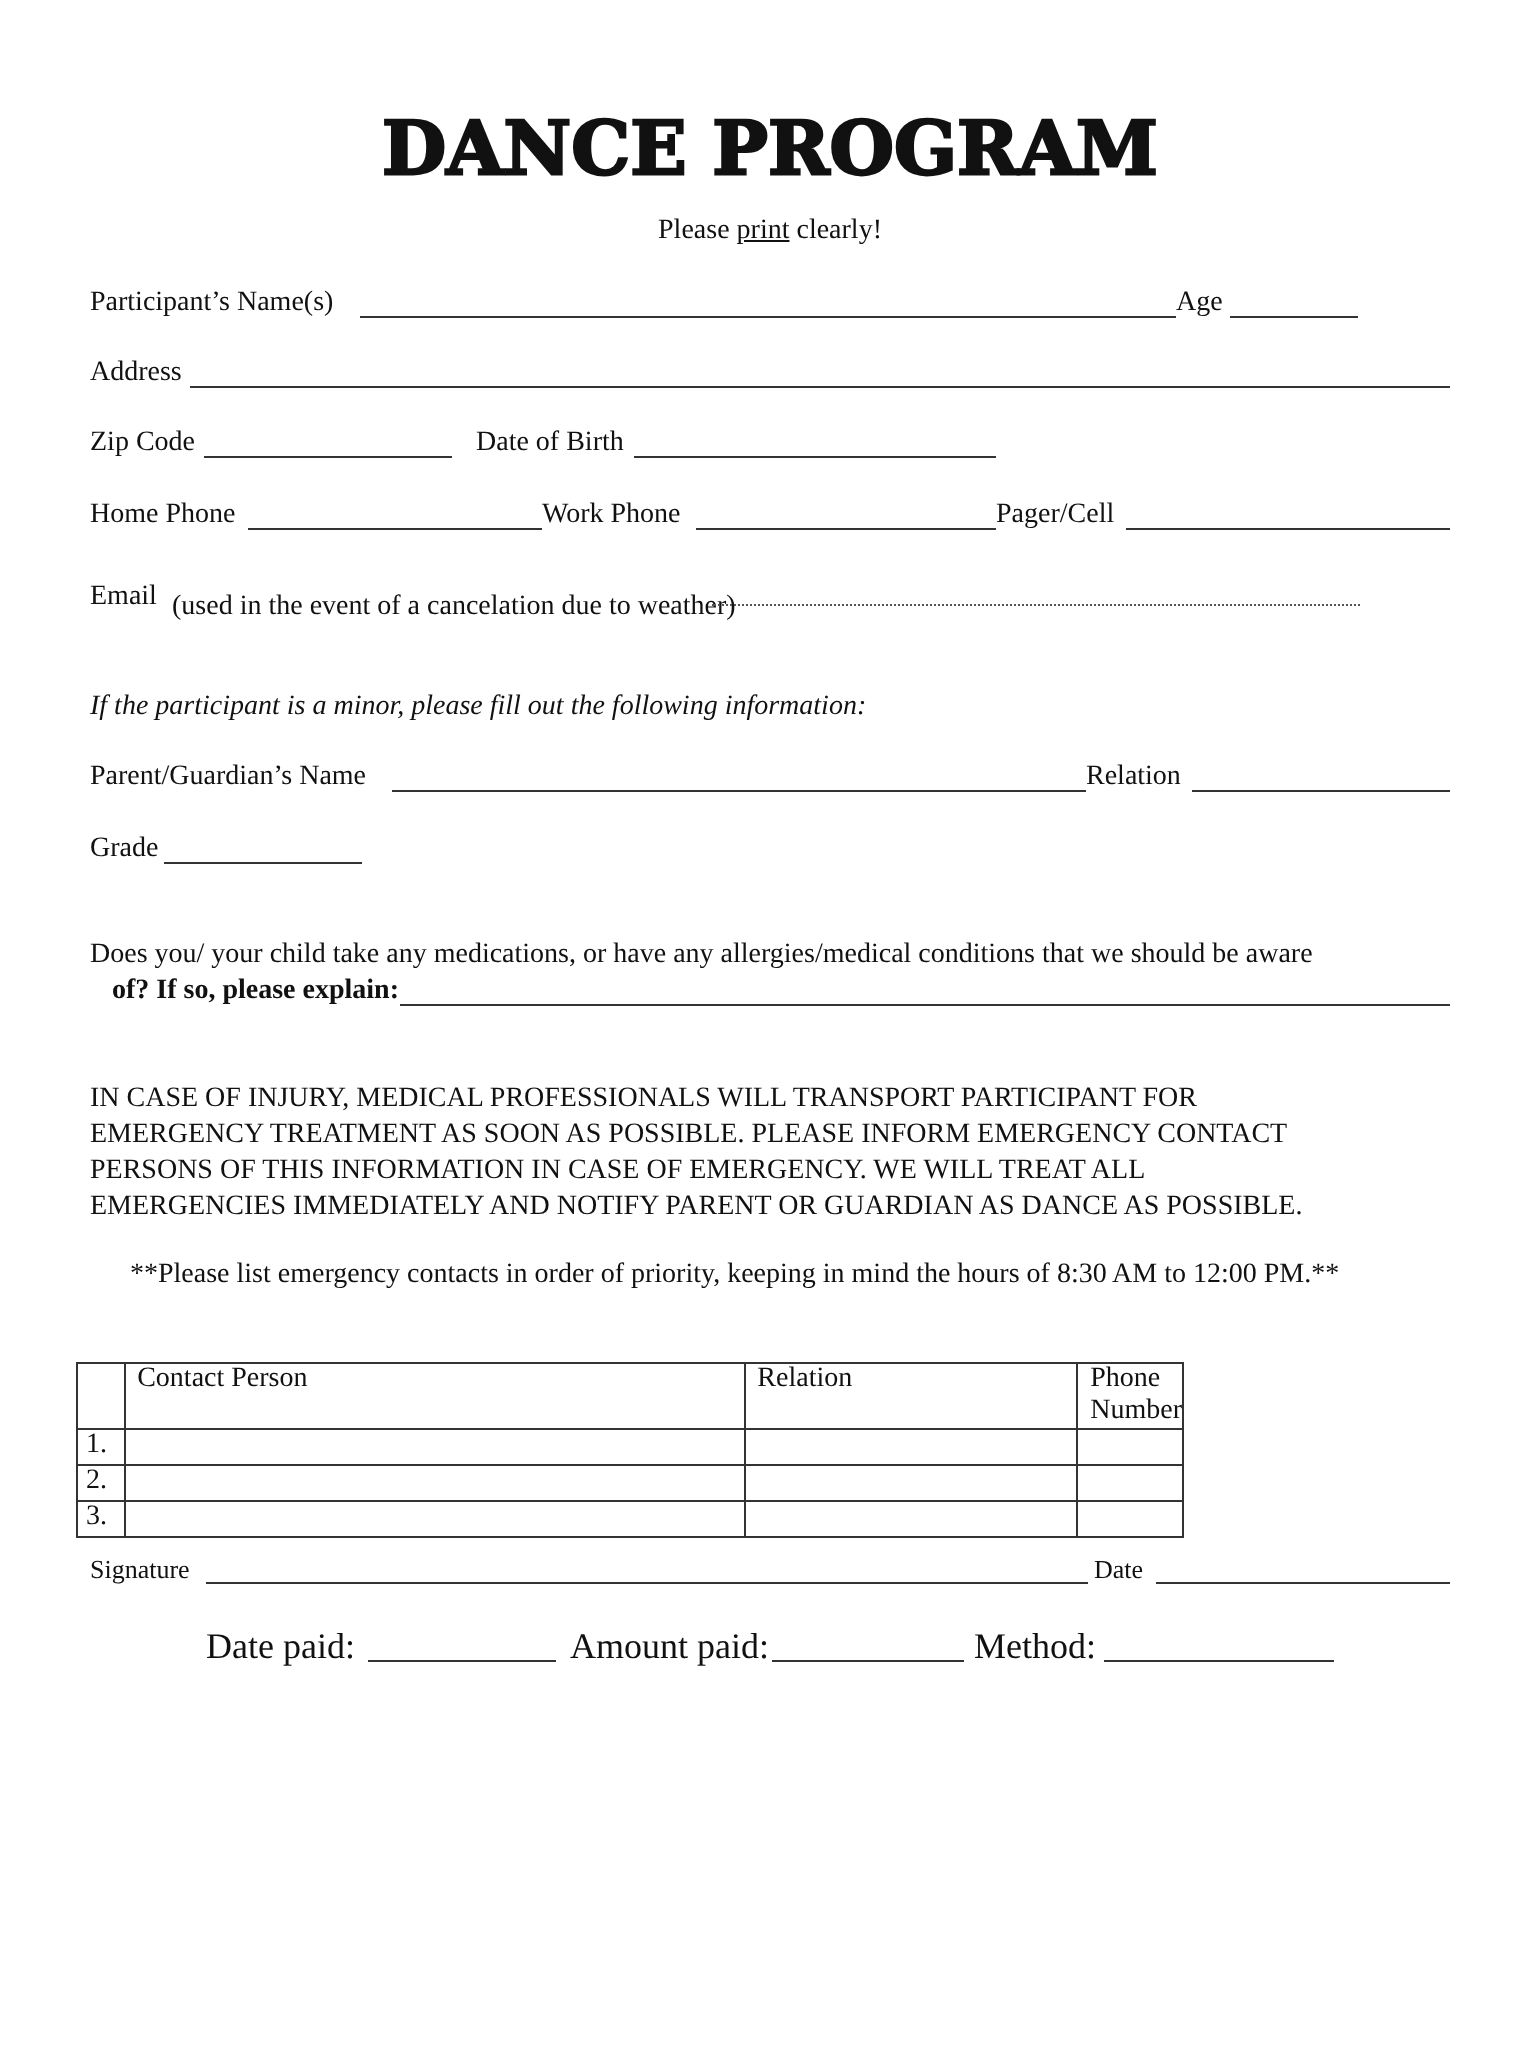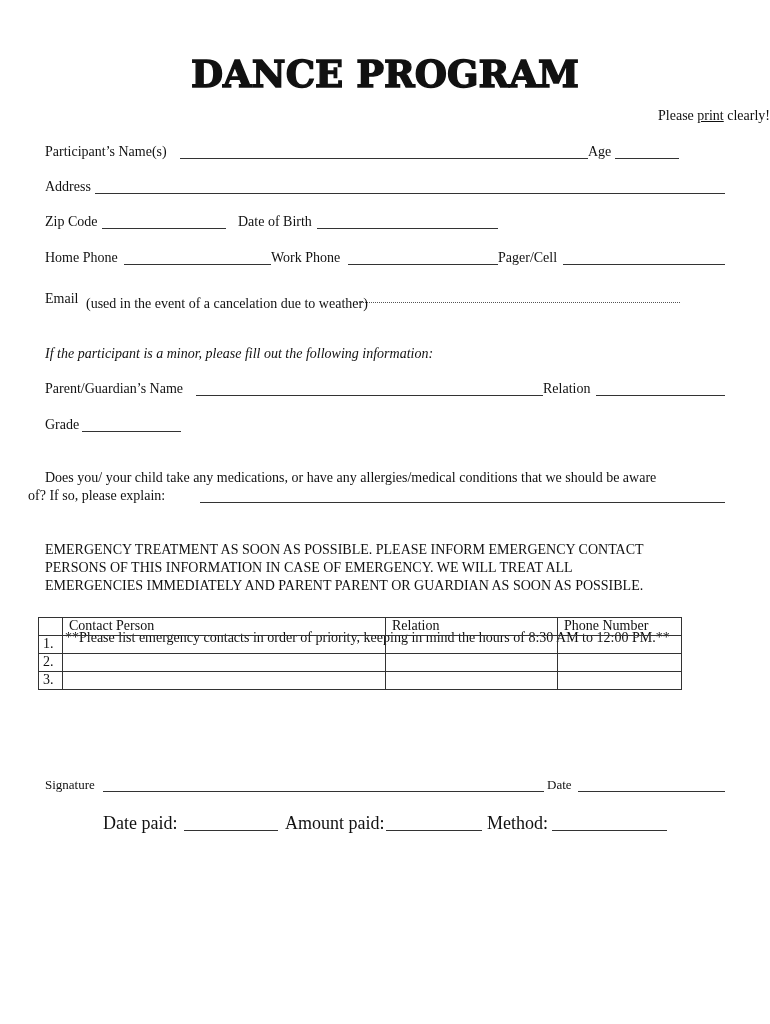--- a/index.html
+++ b/index.html
@@ -4,26 +4,26 @@
 <style>
   html, body { margin: 0; padding: 0; background: #ffffff; }
   body { width: 770px; height: 1024px; position: relative; overflow: hidden;
          font-family: "Liberation Serif", "DejaVu Serif", serif; color: #111; }
   .abs { position: absolute; white-space: nowrap; }
   .t { font-size: 14px; line-height: 16px; text-align: right; }
   .line { position: absolute; height: 0; border-bottom: 1px solid #333; }
   .title { font-family: "DejaVu Serif", "Liberation Serif", serif; font-weight: 900;
            font-size: 37px; letter-spacing: 0px; left: 0; width: 770px; text-align: center;
            top: 52px; -webkit-text-stroke: 1.4px #111; }
-  .sub { left: 0; width: 770px; text-align: right; top: 108px; font-size: 14px; }
+  .sub { left: 0; width: 770px; text-align: center; top: 108px; font-size: 14px; }
   .u { text-decoration: underline; }
   .small { font-size: 14px; }
   .ital { font-style: italic; }
   .notice { font-family: "Liberation Serif", serif; font-size: 14px; line-height: 18px; }
-  table.contacts { position: absolute; left: 38px; top: 617px; width: 644px;
+  table.contacts { position: absolute; left: 38px; top: 681px; width: 554px;
                    border-collapse: collapse; font-size: 14px; }
   table.contacts td { border: 1px solid #333; height: 17px; padding: 0 0 0 6px;
                       line-height: 16px; vertical-align: top; }
   table.contacts td.num { width: 19px; padding-left: 4px; }
   .pay { font-size: 18px; line-height: 20px; }
 </style>
 </head>
 <body>
 
 <div class="abs title">DANCE PROGRAM</div>
@@ -57,27 +57,28 @@
 
 <div class="abs t" style="left:45px; top:381px;">Parent/Guardian’s Name</div>
 <div class="line" style="left:196px; width:347px; top:395px;"></div>
 <div class="abs t" style="left:543px; top:381px;">Relation</div>
 <div class="line" style="left:596px; width:129px; top:395px;"></div>
 
 <div class="abs t" style="left:45px; top:417px;">Grade</div>
 <div class="line" style="left:82px; width:99px; top:431px;"></div>
 
 <div class="abs t" style="left:45px; top:470px;">Does you/ your child take any medications, or have any allergies/medical conditions that we should be aware</div>
-<div class="abs t" style="left:28px; top:488px;">of?  If so, please explain:</div>
+<div class="abs t" style="left:56px; top:488px;font-weight:bold;">of?  If so, please explain:</div>
 <div class="line" style="left:200px; width:525px; top:502px;"></div>
 
 <div class="abs notice" style="left:45px; top:541px;">
+  <div>IN CASE OF INJURY, MEDICAL PROFESSIONALS WILL TRANSPORT PARTICIPANT FOR</div>
   <div>EMERGENCY TREATMENT AS SOON AS POSSIBLE.  PLEASE INFORM EMERGENCY CONTACT</div>
   <div>PERSONS OF THIS INFORMATION IN CASE OF EMERGENCY.  WE WILL TREAT ALL</div>
-  <div>EMERGENCIES IMMEDIATELY AND PARENT PARENT OR GUARDIAN AS SOON AS POSSIBLE.</div>
+  <div>EMERGENCIES IMMEDIATELY AND NOTIFY PARENT OR GUARDIAN AS DANCE AS POSSIBLE.</div>
 </div>
 
 <div class="abs t" style="left:45px; top:630px;margin-left:20px;">**Please list emergency contacts in order of priority, keeping in mind the hours of 8:30 AM to 12:00 PM.**</div>
 <table class="contacts">
   <tbody>
       <tr>
     <td class="num"></td>
     <td style="width:316px;">Contact Person</td>
     <td style="width:165px;">Relation</td>
     <td>Phone Number</td>

